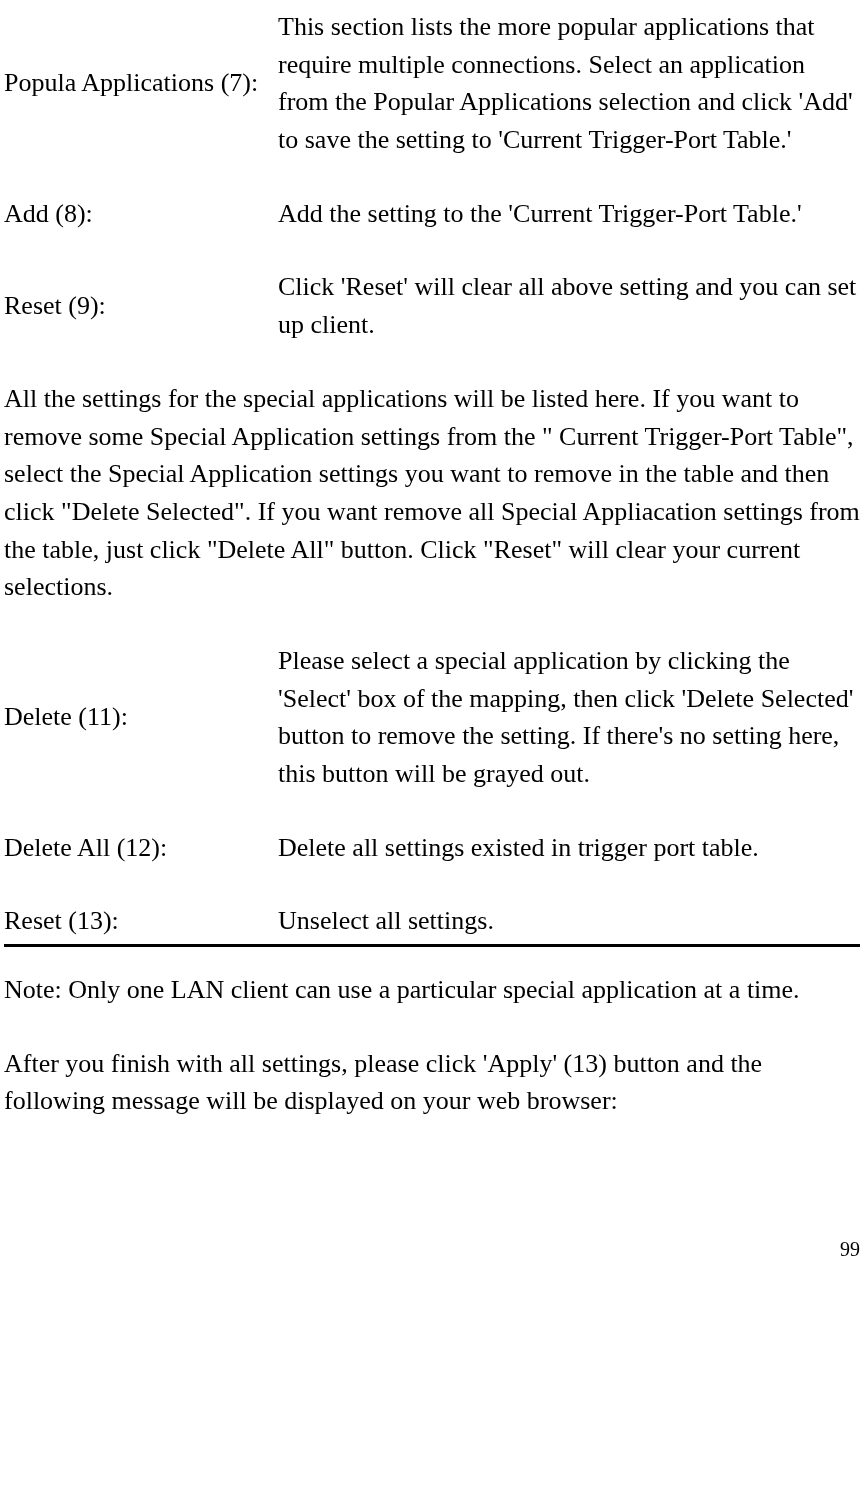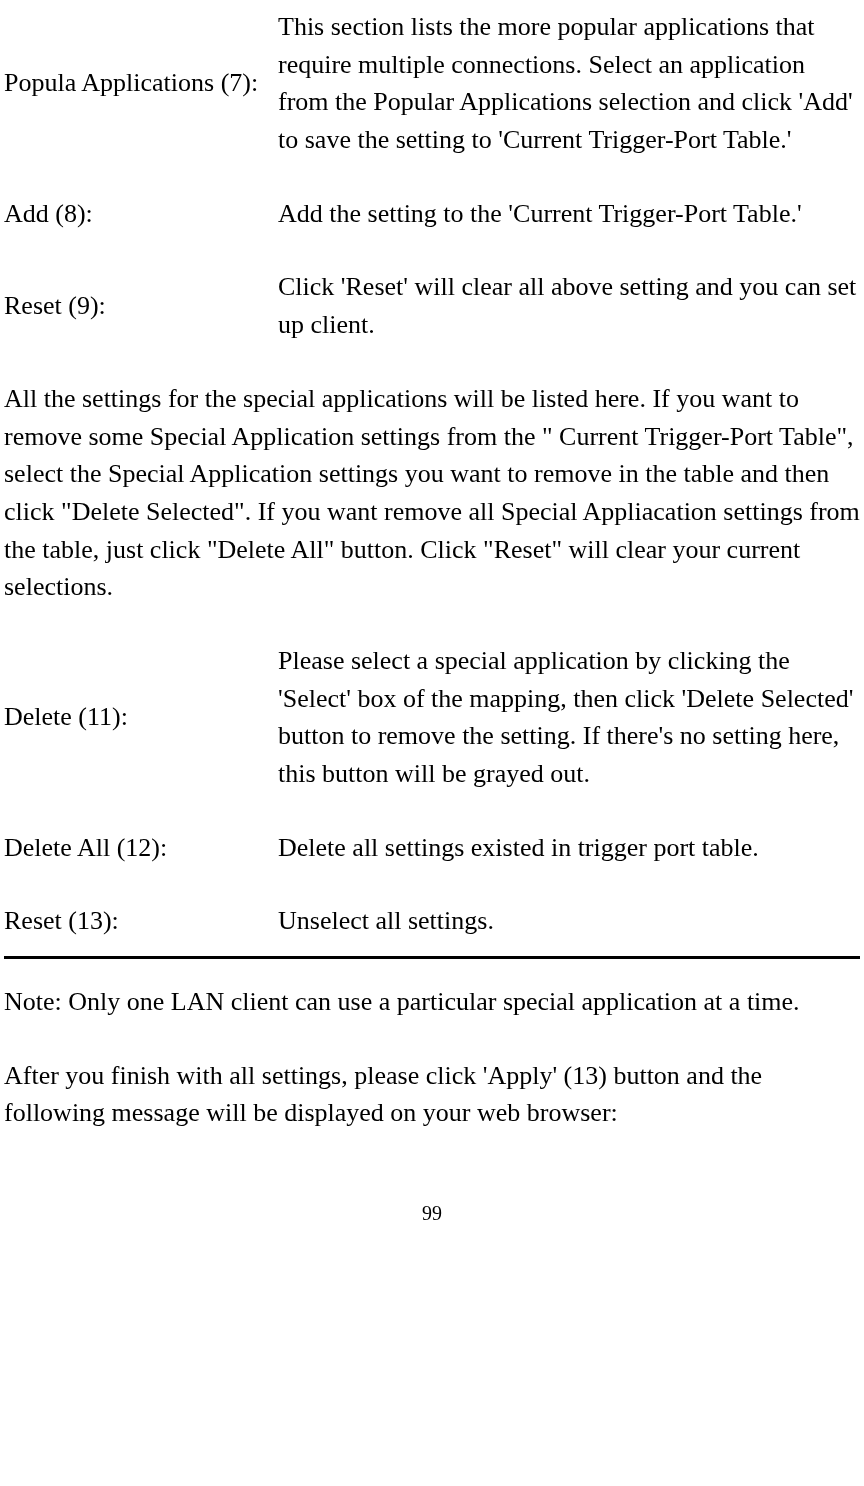--- a/index.html
+++ b/index.html
@@ -16,45 +16,45 @@
       padding: 0;
       border-bottom: 3px solid #000;
       padding-bottom: 4px;
     }
     .definition-row {
       display: flex;
       align-items: center;
       margin-bottom: 36px;
     }
     .definition-row:last-child {
-      margin-bottom: 12px;
+      margin-bottom: 0;
     }
     .term {
       flex: 0 0 274px;
       padding-right: 0;
     }
     .desc {
       flex: 1;
       line-height: 1.45;
     }
     .note {
       font-style: normal;
       margin-top: 24px;
       line-height: 1.45;
     }
     .paragraph {
       font-style: normal;
       margin-top: 36px;
       line-height: 1.45;
     }
     .page-number {
-      text-align: center;
+      text-align: right;
       font-style: normal;
       font-size: 20px;
-      margin-top: 70px;
+      margin-top: 118px;
     }
   </style>
 </head>
 <body>
 
 <div class="definition-list">
   <div class="definition-row">
     <div class="term">Popula Applications (7):</div>
     <div class="desc">This section lists the more popular applications that require multiple connections. Select an application from the Popular Applications selection and click 'Add' to save the setting to 'Current Trigger-Port Table.'</div>
   </div>

